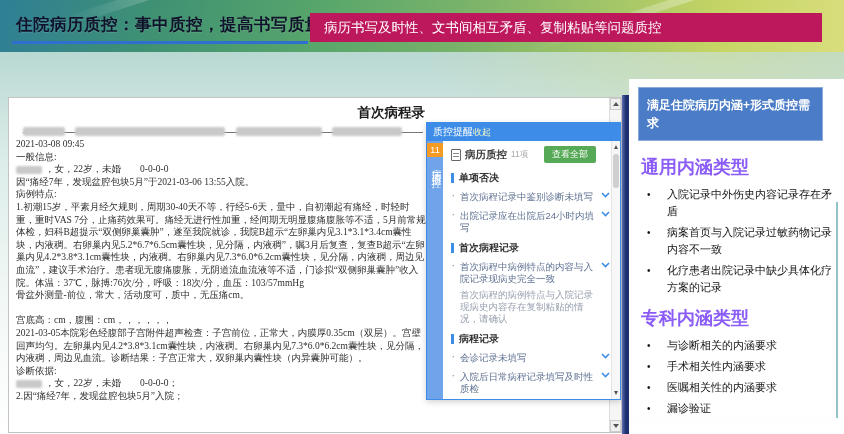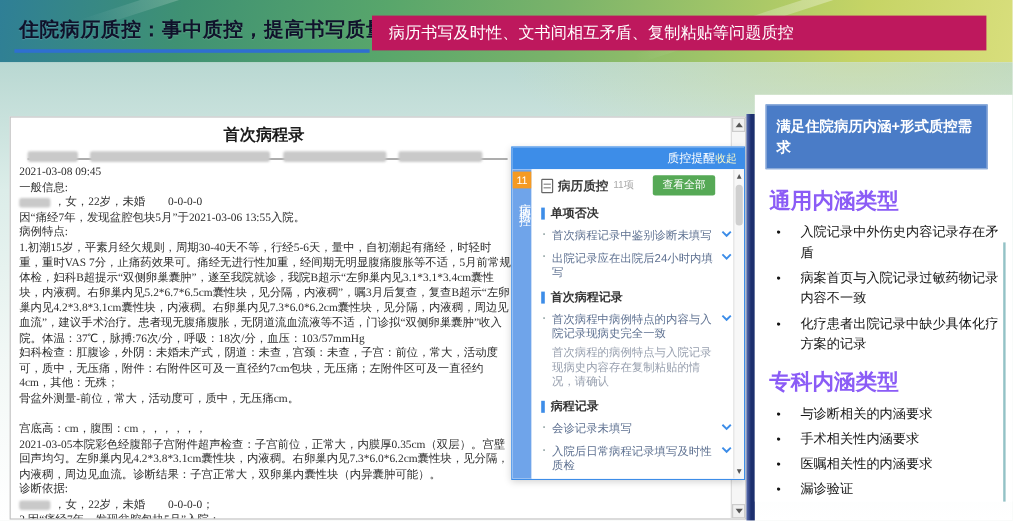--- a/index.html
+++ b/index.html
@@ -18,41 +18,41 @@
   .s1 { left:60px; top:-30px; width:300px; height:10px; }
   .s2 { left:520px; top:-10px; width:360px; height:8px; }
 
   
   .slide-title { position:absolute; left:16px; top:14px; font-size:16.5px; font-weight:bold; color:#10122b; letter-spacing:.5px; text-shadow:0 1px 1px rgba(255,255,255,.15); }
   .title-underline { position:absolute; left:12px; top:41px; width:296px; height:3px; background:#2f6fd0; }
   .subtitle-box { position:absolute; left:310px; top:13px; width:512px; height:29px; background:#be185d; color:#fff; font-size:13.5px; display:flex; align-items:center; padding-left:14px; }
 
   
   .doc-panel { position:absolute; left:8px; top:97px; width:614px; height:336px; background:#fff; border:1px solid #c3c3c3; overflow:hidden; }
-  .doc-title { position:absolute; left:6px; top:6px; width:410px; text-align:center; font-family:"Liberation Serif", serif; font-size:13.5px; font-weight:bold; color:#1c1c1c; }
+  .doc-title { position:absolute; left:6px; top:6px; width:410px; text-align:right; font-family:"Liberation Serif", serif; font-size:13.5px; font-weight:bold; color:#1c1c1c; }
   .doc-redline { position:absolute; left:14px; top:23px; width:400px; height:12px; border-bottom:1px solid #777; }
   .redact { display:inline-block; height:9px; background:#c9c9c9; border-radius:2px; filter:blur(1px); vertical-align:middle; margin-right:6px; }
   .doc-redline .redact { margin-top:1px; }
   .rw1{width:42px;} .rw2{width:150px;} .rw3{width:86px;} .rw4{width:70px;}
   .redact-inline { width:26px; height:8px; margin-right:3px; }
   .doc-body { position:absolute; left:7px; top:40px; width:412px; font-family:"Liberation Serif", serif; font-size:9.5px; line-height:12.6px; color:#2e2e2e; }
   .doc-line { min-height:12.6px; }
 
   
   .doc-scroll { position:absolute; right:0; top:0; width:12px; height:334px; background:#f6f6f6; border-left:1px solid #ddd; }
   .doc-scroll .btn { position:absolute; left:0; width:11px; height:12px; background:#f0f0f0; border:1px solid #ccc; display:flex; align-items:center; justify-content:center; }
   .doc-scroll .up { top:0; }
   .doc-scroll .down { bottom:0; }
   .doc-scroll .thumb { position:absolute; left:1px; top:46px; width:9px; height:62px; background:#fff; border:1px solid #b5b5b5; border-radius:1px; }
   .tri-up { width:0; height:0; border-left:3px solid transparent; border-right:3px solid transparent; border-bottom:4px solid #555; }
   .tri-down { width:0; height:0; border-left:3px solid transparent; border-right:3px solid transparent; border-top:4px solid #555; }
 
   
   .qc-panel { position:absolute; left:426px; top:122px; width:195px; height:278px; background:#fff; border:1px solid #3d8de8; box-shadow:0 2px 6px rgba(0,0,0,.18); }
-  .qc-header { height:18px; background:#3d8de8; color:#fff; display:flex; align-items:center; justify-content:flex-end; padding:0 6px; font-size:10px; }
+  .qc-header { height:18px; background:#3d8de8; color:#fff; display:flex; align-items:center; justify-content:flex-start; padding:0 6px; font-size:10px; }
   .qc-collapse { font-size:9px; color:#f7f7c8; cursor:pointer; }
   .qc-body { display:flex; height:258px; overflow:hidden; }
   .qc-tab { width:16px; background:#6fa4ea; position:relative; flex:none; }
   .qc-badge { position:absolute; left:0; top:2px; width:16px; height:14px; background:#f59a23; color:#fff; font-size:9px; font-weight:normal; display:flex; align-items:center; justify-content:center; }
   .qc-tab-label { position:absolute; left:0; top:20px; width:16px; color:#fff; font-size:10px; writing-mode:vertical-rl; text-orientation:upright; letter-spacing:3px; display:flex; justify-content:center; }
   .qc-content { flex:1; position:relative; background:#fff; overflow:hidden; }
   .qc-list-header { display:flex; align-items:center; gap:4px; padding:5px 14px 4px 8px; }
   .doc-icon { width:10px; height:12px; border:1px solid #666; border-radius:1px; position:relative; flex:none; }
   .doc-icon::before { content:""; position:absolute; left:1px; top:3px; width:6px; height:1px; background:#888; box-shadow:0 3px 0 #888; }
   .qc-list-title { font-size:10.5px; font-weight:bold; color:#3c3c3c; }
@@ -106,21 +106,20 @@
       <span class="redact rw3"></span>
       <span class="redact rw4"></span>
     </div>
     <div class="doc-body">
       <div class="doc-line">2021-03-08 09:45</div>
       <div class="doc-line">一般信息:</div>
       <div class="doc-line"><span class="redact redact-inline"></span><span>，女，22岁，未婚　　0-0-0-0</span></div>
       <div class="doc-line">因“痛经7年，发现盆腔包块5月”于2021-03-06 13:55入院。</div>
       <div class="doc-line">病例特点:</div>
       <div class="doc-line">1.初潮15岁，平素月经欠规则，周期30-40天不等，行经5-6天，量中，自初潮起有痛经，时轻时重，重时VAS 7分，止痛药效果可。痛经无进行性加重，经间期无明显腹痛腹胀等不适，5月前常规体检，妇科B超提示“双侧卵巢囊肿”，遂至我院就诊，我院B超示“左卵巢内见3.1*3.1*3.4cm囊性块，内液稠。右卵巢内见5.2*6.7*6.5cm囊性块，见分隔，内液稠”，嘱3月后复查，复查B超示“左卵巢内见4.2*3.8*3.1cm囊性块，内液稠。右卵巢内见7.3*6.0*6.2cm囊性块，见分隔，内液稠，周边见血流”，建议手术治疗。患者现无腹痛腹胀，无阴道流血流液等不适，门诊拟“双侧卵巢囊肿”收入院。体温：37℃，脉搏:76次/分，呼吸：18次/分，血压：103/57mmHg</div>
-      <div class="doc-line">妇科检查：肛腹诊，外阴：未婚未产式，阴道：未查，宫颈：未查，子宫：前位，常大，活动度可，质中，无压痛，附件：右附件区可及一直径约7cm包块，无压痛；左附件区可及一直径约4cm，其他：无殊；</div>
       <div class="doc-line">骨盆外测量-前位，常大，活动度可，质中，无压痛cm。</div>
       <div class="doc-line"></div>
       <div class="doc-line">宫底高：cm，腹围：cm，，，，，，</div>
       <div class="doc-line">2021-03-05本院彩色经腹部子宫附件超声检查：子宫前位，正常大，内膜厚0.35cm（双层）。宫壁回声均匀。左卵巢内见4.2*3.8*3.1cm囊性块，内液稠。右卵巢内见7.3*6.0*6.2cm囊性块，见分隔，内液稠，周边见血流。诊断结果：子宫正常大，双卵巢内囊性块（内异囊肿可能）。</div>
       <div class="doc-line">诊断依据:</div>
       <div class="doc-line"><span class="redact redact-inline"></span><span>，女，22岁，未婚　　0-0-0-0；</span></div>
       <div class="doc-line">2.因“痛经7年，发现盆腔包块5月”入院；</div>
 
     </div>
 

